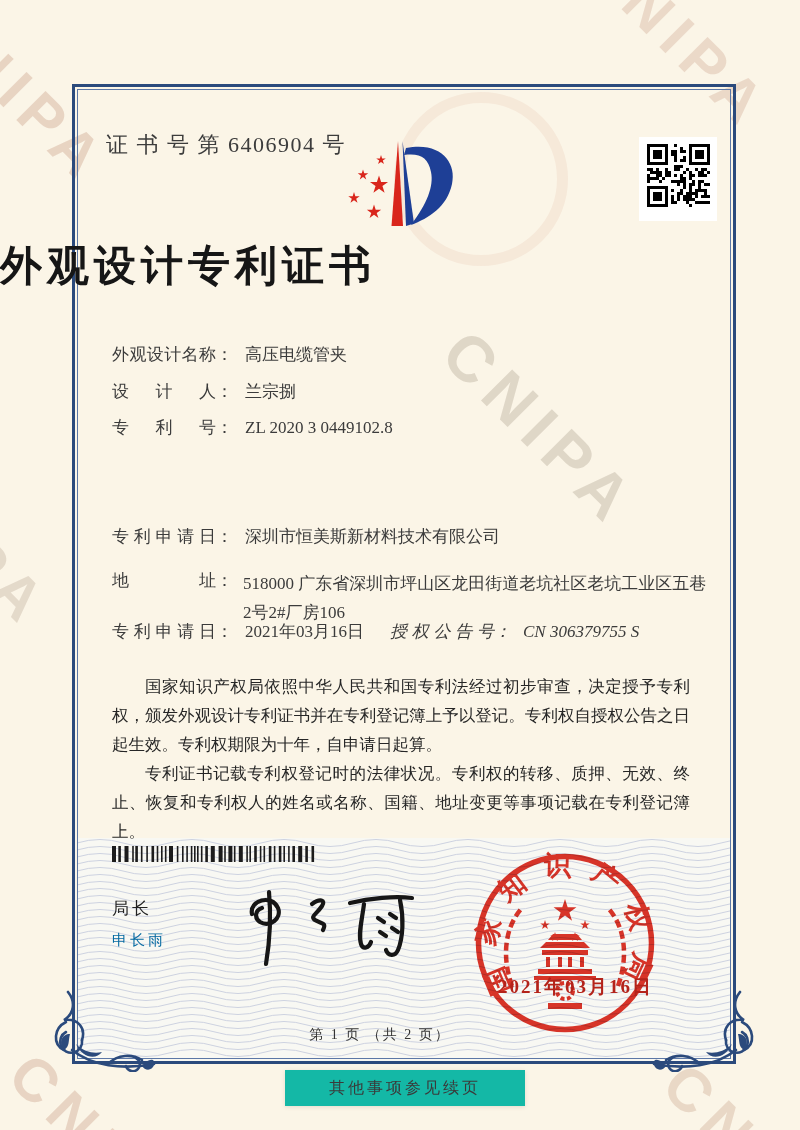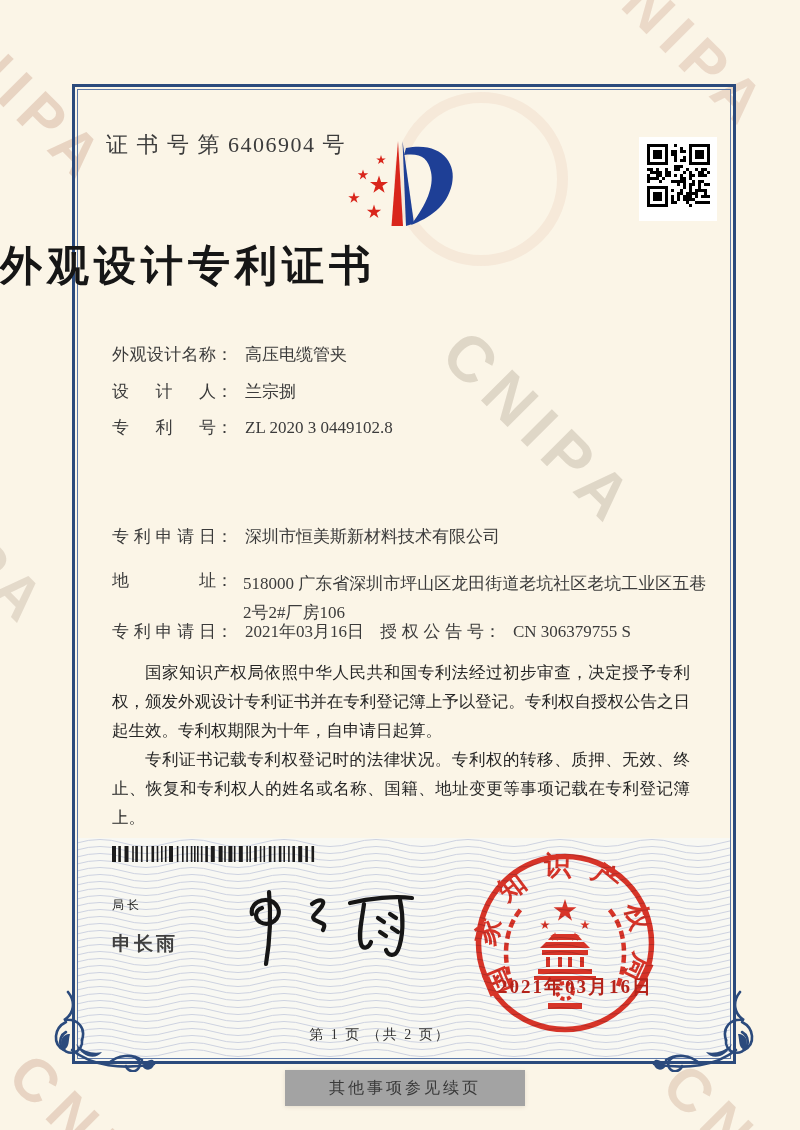--- a/index.html
+++ b/index.html
@@ -33,40 +33,40 @@
   .logo{position:absolute;left:332px;top:128px;width:178px;height:112px;z-index:2;}
   .qrbox{position:absolute;left:639px;top:137px;width:78px;height:84px;background:#ffffff;z-index:2;}
   .qrbox svg{display:block;margin:7px auto 0;}
   .title{position:absolute;left:0;right:0;top:238px;text-align:left;font-size:42px;
          font-weight:bold;letter-spacing:5px;color:#161616;z-index:2;}
   
   .frow{position:absolute;left:112px;font-size:17px;color:#3b3b3b;z-index:2;}
   .flabel{display:inline-block;width:104px;text-align:justify;text-align-last:justify;vertical-align:top;}
   .fvalue{margin-left:12px;}
   .fvalue-wrap{display:inline-block;width:468px;vertical-align:top;line-height:29px;margin-left:10px;}
-  .pair2{position:absolute;left:268px;top:0;white-space:nowrap;}
-  
-  .paras{position:absolute;left:112px;top:658px;width:578px;font-size:16.5px;line-height:29px;
+  .pair2{position:absolute;left:278px;top:0;white-space:nowrap;font-style:italic;}
+  
+  .paras{position:absolute;left:112px;top:672px;width:578px;font-size:16.5px;line-height:29px;
          color:#262626;text-align:justify;z-index:2;}
   .paras p{margin:0;text-indent:2em;}
   
   .barcode{position:absolute;left:112px;top:846px;width:207px;height:16px;z-index:2;}
   .official-title{position:absolute;left:112px;top:897px;font-family:Liberation Serif, serif;
-         font-size:12px;letter-spacing:3px;color:#222;z-index:2;}
+         font-size:17px;letter-spacing:3px;color:#222;z-index:2;}
   .official-name{position:absolute;left:112px;top:931px;font-family:"Liberation Sans",sans-serif;
-         font-size:19px;letter-spacing:3px;color:#404040;z-index:2;font-weight:bold;}
+         font-size:15px;letter-spacing:3px;color:#0369a1;z-index:2;}
   .signature{position:absolute;left:232px;top:886px;width:205px;height:88px;z-index:2;}
   .seal{position:absolute;left:470px;top:848px;width:190px;height:190px;z-index:4;
         mix-blend-mode:multiply;opacity:.95;}
   .seal-date{position:absolute;left:498px;top:974px;font-size:19px;font-weight:bold;
         letter-spacing:2px;color:#b4231a;z-index:5;}
   .page-no{position:absolute;left:72px;top:1026px;width:616px;text-align:center;font-size:14px;
         letter-spacing:2px;color:#333;z-index:2;}
   .cont-note{position:absolute;left:285px;top:1070px;width:240px;height:36px;line-height:36px;
-        text-align:center;background:#a3a3a3;box-shadow:0 1px 4px rgba(120,110,90,.18);
+        text-align:center;background:#14b8a6;box-shadow:0 1px 4px rgba(120,110,90,.18);
         font-size:16px;letter-spacing:3px;color:#3a3a3a;z-index:2;}
 </style>
 </head>
 <body>
 
 <div class="page">
 
   <div class="wm wm1">CNIPA</div>
   <div class="wm wm2">CNIPA</div>
   <div class="wm wm3">CNIPA</div>

